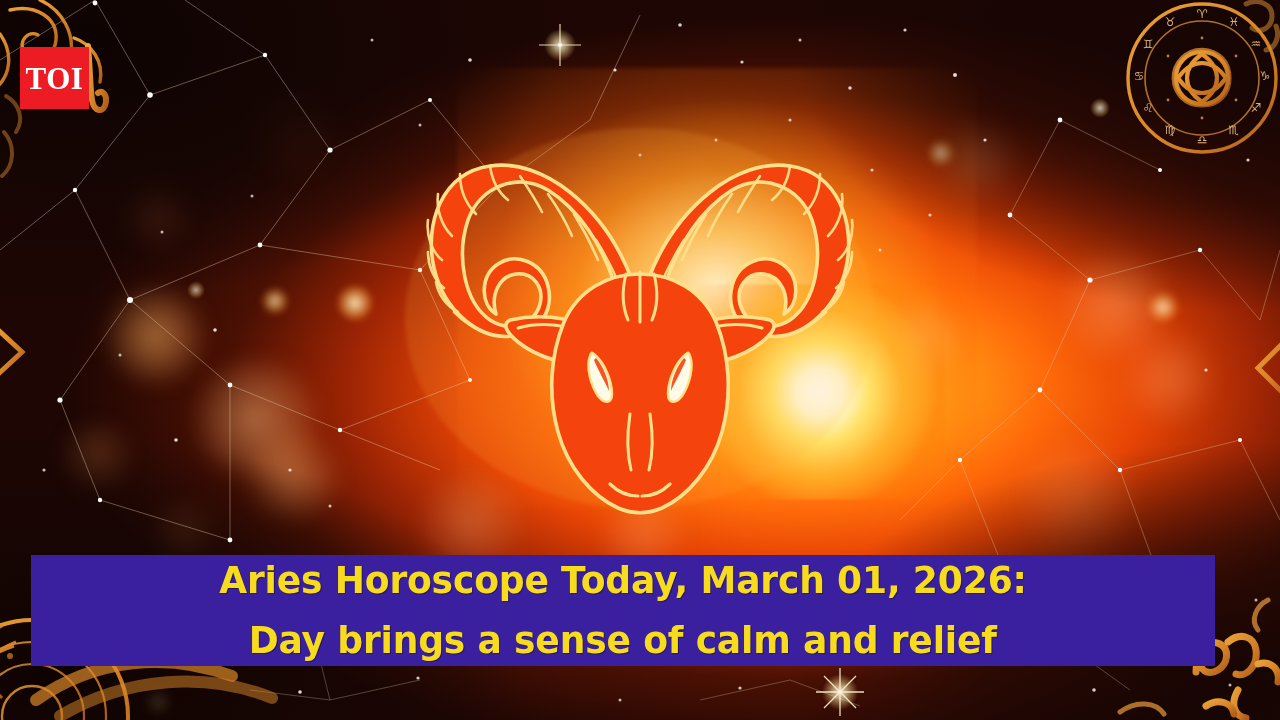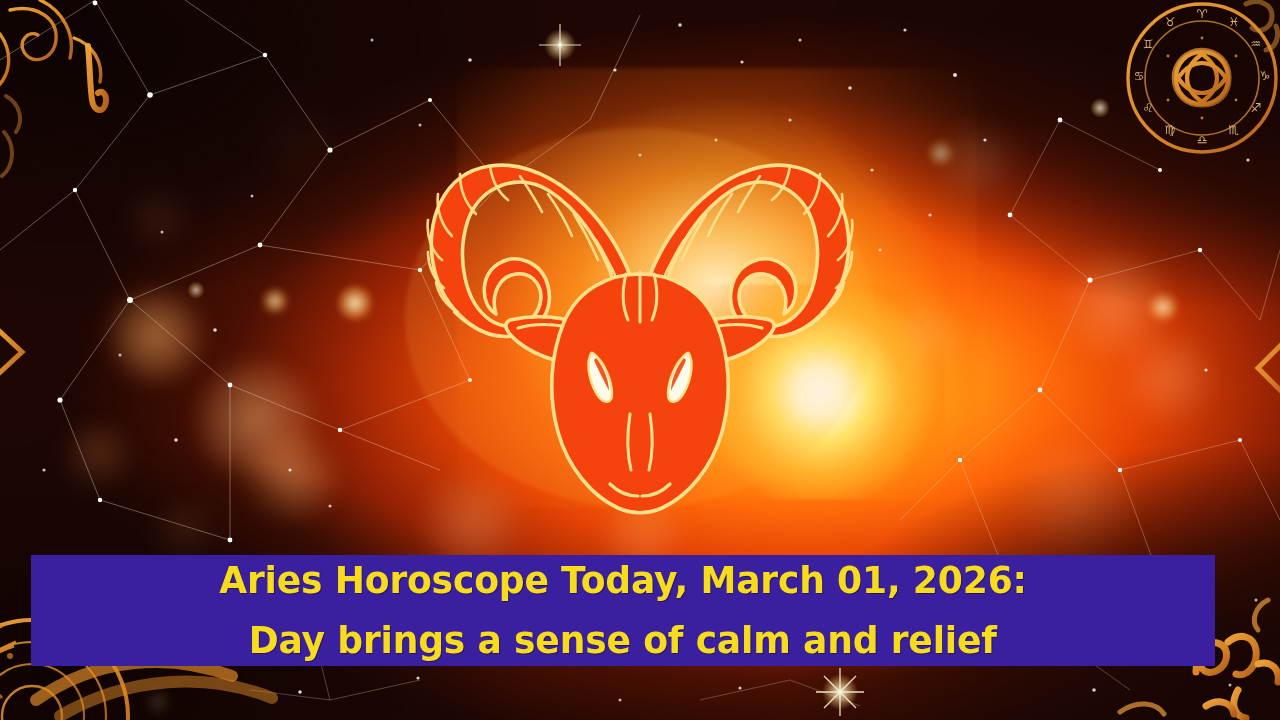--- a/index.html
+++ b/index.html
@@ -476,19 +476,22 @@
         </g>
 
         <g fill="none" stroke="#ffe08a" stroke-width="3.2">
           <path d="M-30,166 C-22,174 -12,178 -2,178"></path>
           <path d="M30,166 C22,174 12,178 2,178"></path>
         </g>
       </g>
     </g>
   </svg>
 
+  <div class="toi-logo">
+    <span>TOI</span>
+  </div>
 
   <div class="caption-bar">
     <div class="caption-line">Aries Horoscope Today, March 01, 2026:</div>
     <div class="caption-line">Day brings a sense of calm and relief</div>
   </div>
 
 </div>
 
 </body></html>

